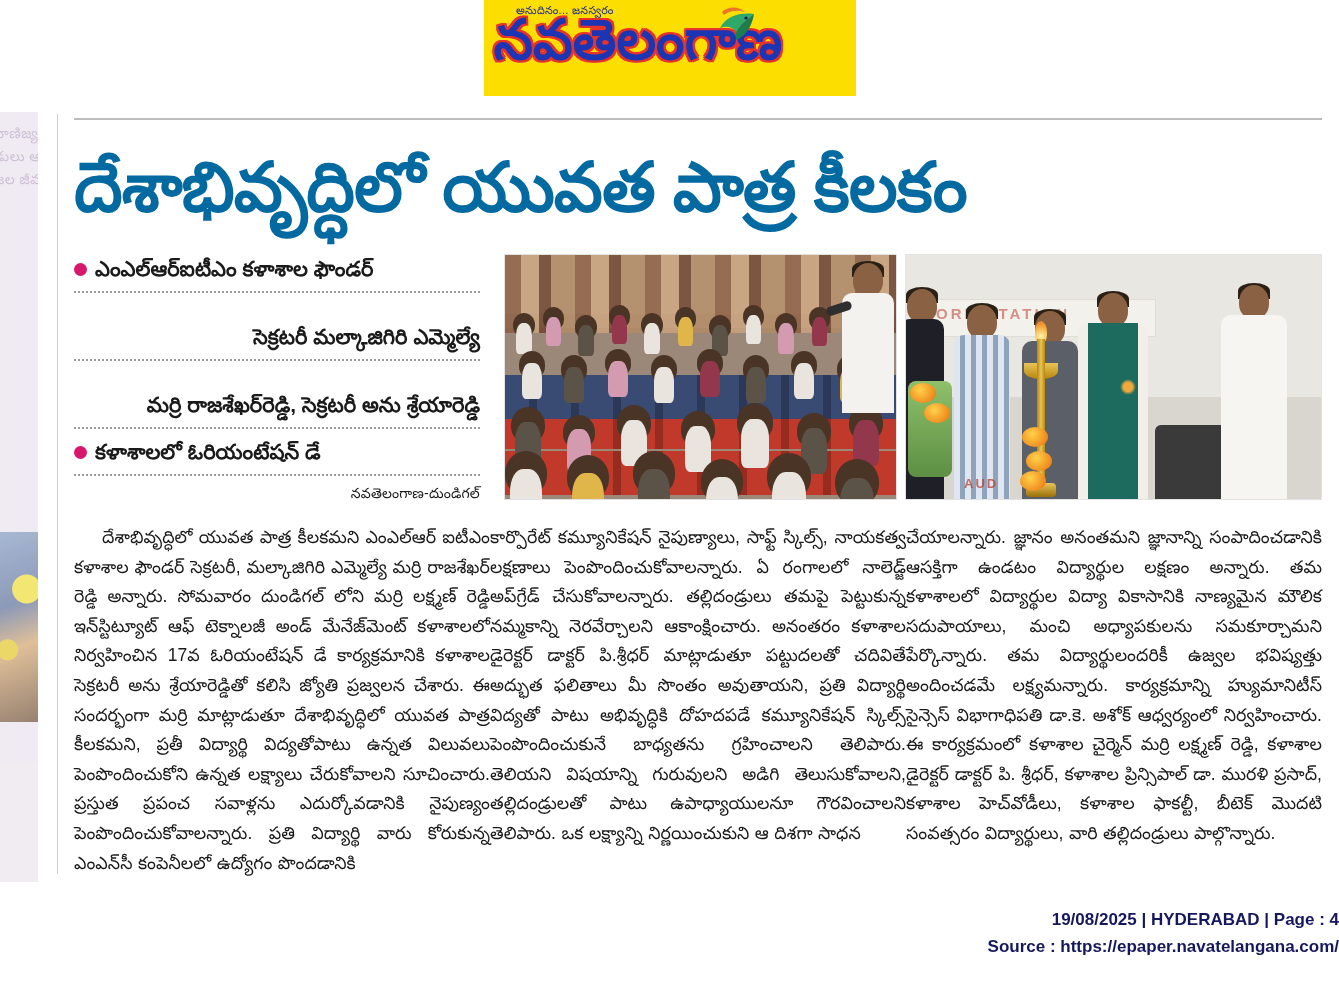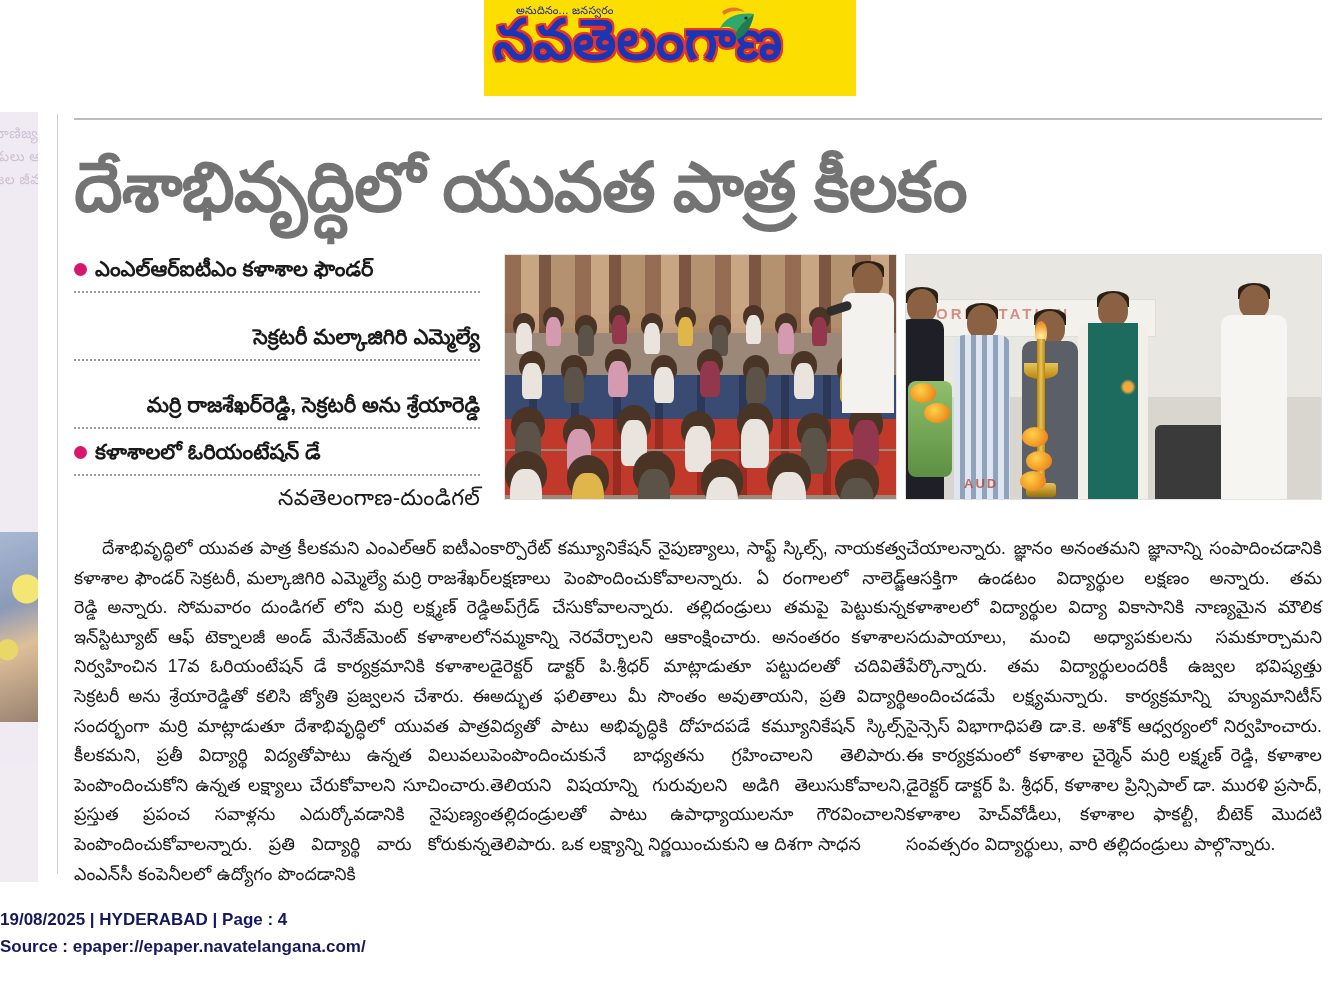--- a/index.html
+++ b/index.html
@@ -144,21 +144,21 @@
     width: 1248px;
     height: 2px;
     background: #bdbdbd;
   }
 
   #headline {
     margin-top: 26px;
     font-size: 69px;
     line-height: 84px;
     font-weight: bold;
-    color: #737373;
+    color: #0369a1;
     letter-spacing: -1px;
     white-space: nowrap;
   }
 
   
   #mid {
     display: flex;
     margin-top: 24px;
     text-align: right;
   }
@@ -192,21 +192,21 @@
     line-height: 30px;
     white-space: nowrap;
     margin-top: 29px;
   }
   .dot-rule {
     height: 0;
     border-top: 2px dotted #9b9b9b;
     margin: 7px 0 8px 0;
   }
   #dateline {
-    font-size: 22px;
+    font-size: 14px;
     color: #1a1a1a;
     margin-top: 9px;
     letter-spacing: .2px;
   }
 
   #photos {
     flex: 1 1 auto;
     display: flex;
     gap: 8px;
     height: 246px;
@@ -339,21 +339,21 @@
   }
   .col p { margin: 0; text-indent: 28px; }
   .col.noindent p { text-indent: 0; }
 
   
   #footer {
     position: absolute;
     left: 0;
     top: 906px;
     width: 1339px;
-    text-align: left;
+    text-align: right;
     color: #16185e;
     font-weight: bold;
     font-size: 17px;
     line-height: 27px;
   }
 </style>
 </head>
 <body>
 
 <div id="page">
@@ -523,16 +523,16 @@
         <p>కార్పొరేట్ కమ్యూనికేషన్ నైపుణ్యాలు, సాఫ్ట్ స్కిల్స్, నాయకత్వ లక్షణాలు పెంపొందించుకోవాలన్నారు. ఏ రంగాలలో నాలెడ్జ్ అప్‌గ్రేడ్ చేసుకోవాలన్నారు. తల్లిదండ్రులు తమపై పెట్టుకున్న నమ్మకాన్ని నెరవేర్చాలని ఆకాంక్షించారు. అనంతరం కళాశాల డైరెక్టర్ డాక్టర్ పి.శ్రీధర్ మాట్లాడుతూ పట్టుదలతో చదివితే అద్భుత ఫలితాలు మీ సొంతం అవుతాయని, ప్రతి విద్యార్థి విద్యతో పాటు అభివృద్ధికి దోహదపడే కమ్యూనికేషన్ స్కిల్స్ పెంపొందించుకునే బాధ్యతను గ్రహించాలని తెలిపారు. తెలియని విషయాన్ని గురువులని అడిగి తెలుసుకోవాలని, తల్లిదండ్రులతో పాటు ఉపాధ్యాయులనూ గౌరవించాలని తెలిపారు. ఒక లక్ష్యాన్ని నిర్ణయించుకుని ఆ దిశగా సాధన</p>
       </div>
       <div class="col noindent">
         <p>చేయాలన్నారు. జ్ఞానం అనంతమని జ్ఞానాన్ని సంపాదించడానికి ఆసక్తిగా ఉండటం విద్యార్థుల లక్షణం అన్నారు. తమ కళాశాలలో విద్యార్థుల విద్యా వికాసానికి నాణ్యమైన మౌలిక సదుపాయాలు, మంచి అధ్యాపకులను సమకూర్చామని పేర్కొన్నారు. తమ విద్యార్థులందరికీ ఉజ్వల భవిష్యత్తు అందించడమే లక్ష్యమన్నారు. కార్యక్రమాన్ని హ్యుమానిటీస్ సైన్సెస్ విభాగాధిపతి డా.కె. అశోక్ ఆధ్వర్యంలో నిర్వహించారు. ఈ కార్యక్రమంలో కళాశాల చైర్మెన్ మర్రి లక్ష్మణ్ రెడ్డి, కళాశాల డైరెక్టర్ డాక్టర్ పి. శ్రీధర్, కళాశాల ప్రిన్సిపాల్ డా. మురళి ప్రసాద్, కళాశాల హెచ్‌వోడీలు, కళాశాల ఫాకల్టీ, బీటెక్ మొదటి సంవత్సరం విద్యార్థులు, వారి తల్లిదండ్రులు పాల్గొన్నారు.</p>
       </div>
     </div>
   </div>
 
   <div id="footer">
     <div>19/08/2025 | HYDERABAD | Page : 4</div>
-    <div>Source : epaper://epaper.navatelangana.com/</div>
+    <div>Source : https://epaper.navatelangana.com/</div>
   </div>
 
 </div>
 
 </body></html>

